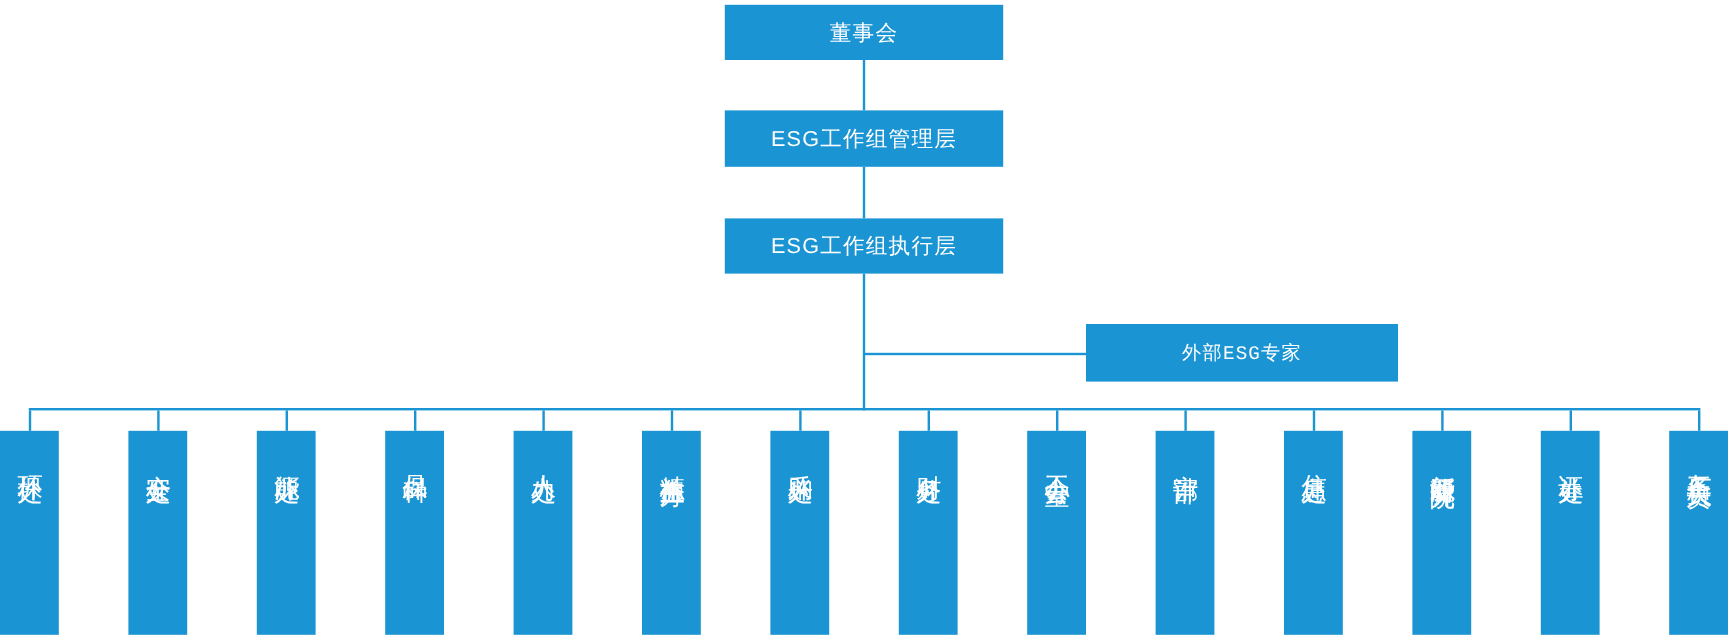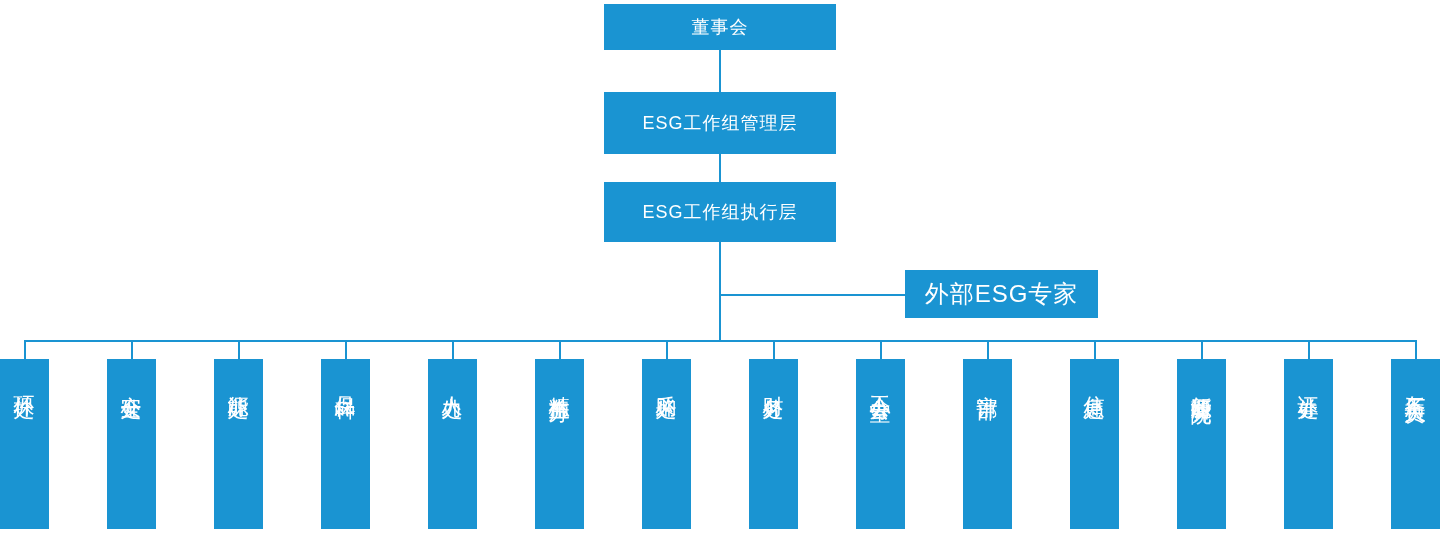--- a/index.html
+++ b/index.html
@@ -12,23 +12,23 @@
     width:1440px;height:535px;position:relative;overflow:hidden;
     font-family:"Liberation Sans","DejaVu Sans",sans-serif;
   }
   .canvas{position:absolute;left:0;top:0;width:1440px;height:535px;}
   .node{
     position:absolute;background:var(--c-primary);color:var(--c-text);
     display:flex;align-items:center;justify-content:center;
     font-size:18px;letter-spacing:1px;box-sizing:border-box;
   }
   .node-board   {left:604px;top:4px;  width:232px;height:46px;}
-  .node-mgmt    {left:604px;top:92px; width:232px;height:62px;}
-  .node-exec    {left:604px;top:182px;width:232px;height:60px;}
-  .node-expert  {left:905px;top:270px;width:193px;height:48px;font-size:24px;}
+  .node-mgmt    {left:604px;top:92px; width:232px;height:47px;}
+  .node-exec    {left:604px;top:182px;width:232px;height:46px;}
+  .node-expert  {left:905px;top:270px;width:260px;height:48px;font-size:16px;font-family:Liberation Mono, monospace;}
   .line{position:absolute;background:var(--c-primary);}
   .v-board-mgmt {left:719px;top:50px; width:2px;height:42px;}
   .v-mgmt-exec  {left:719px;top:139px;width:2px;height:43px;}
   .v-trunk      {left:719px;top:228px;width:2px;height:114px;}
   .h-expert     {left:720px;top:294px;width:185px;height:2px;}
   .h-bus        {left:24px; top:340px;width:1393px;height:2px;}
   .stub{position:absolute;top:342px;width:2px;height:17px;background:var(--c-primary);}
   .dept{
     position:absolute;top:359px;width:49px;height:170px;
     background:var(--c-primary);color:var(--c-text);

